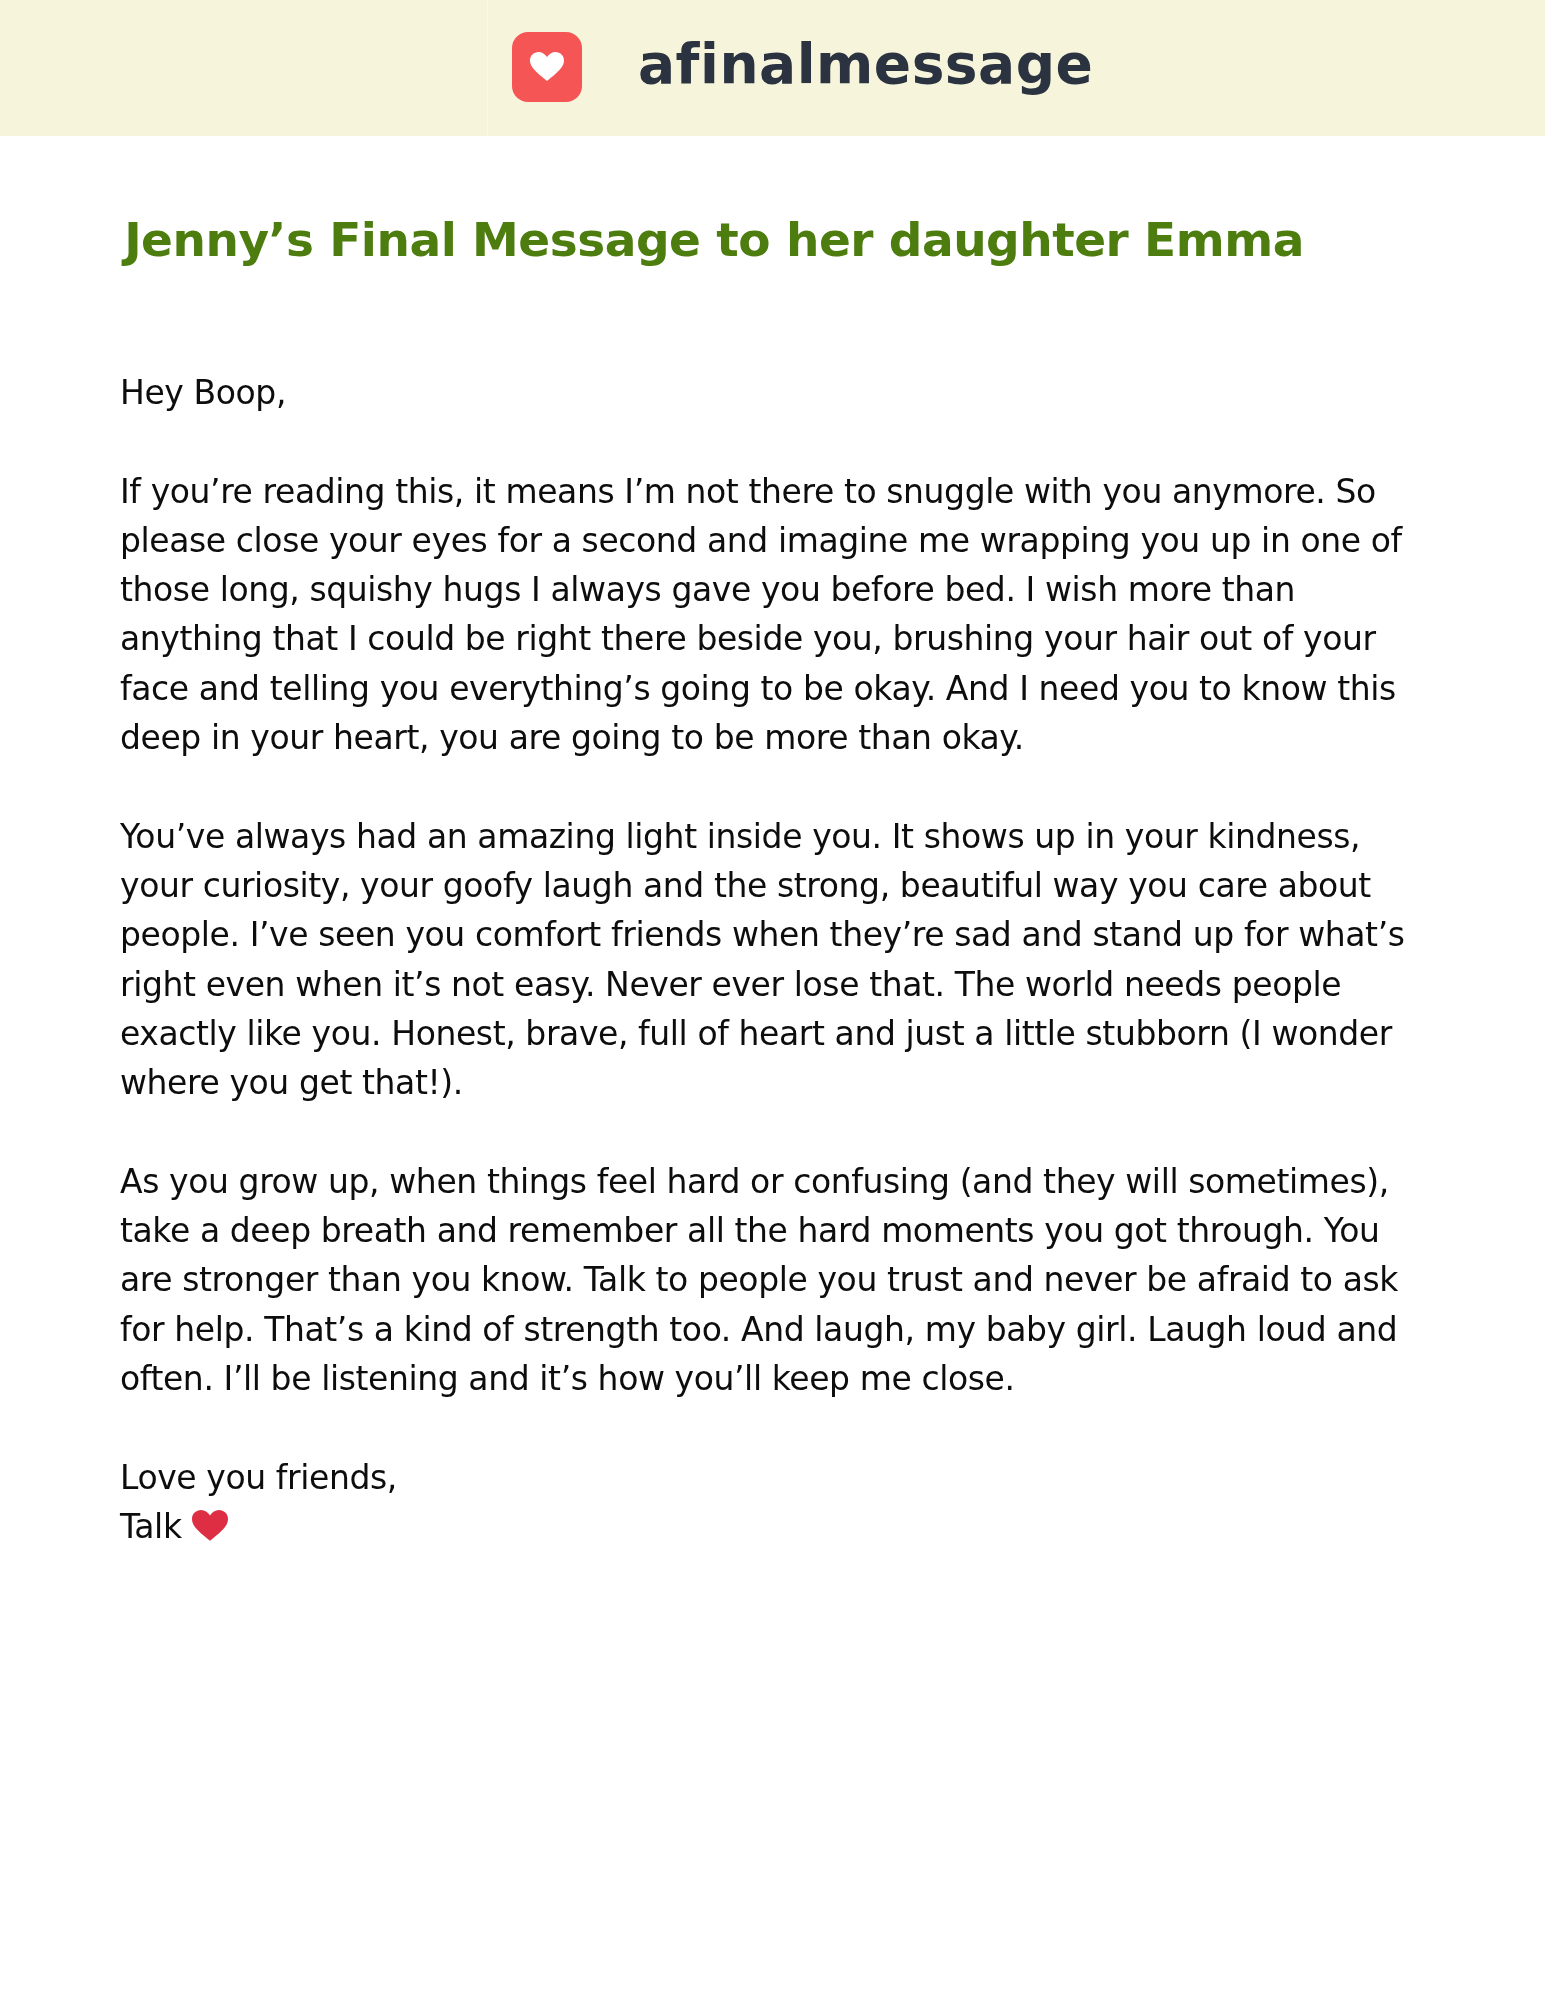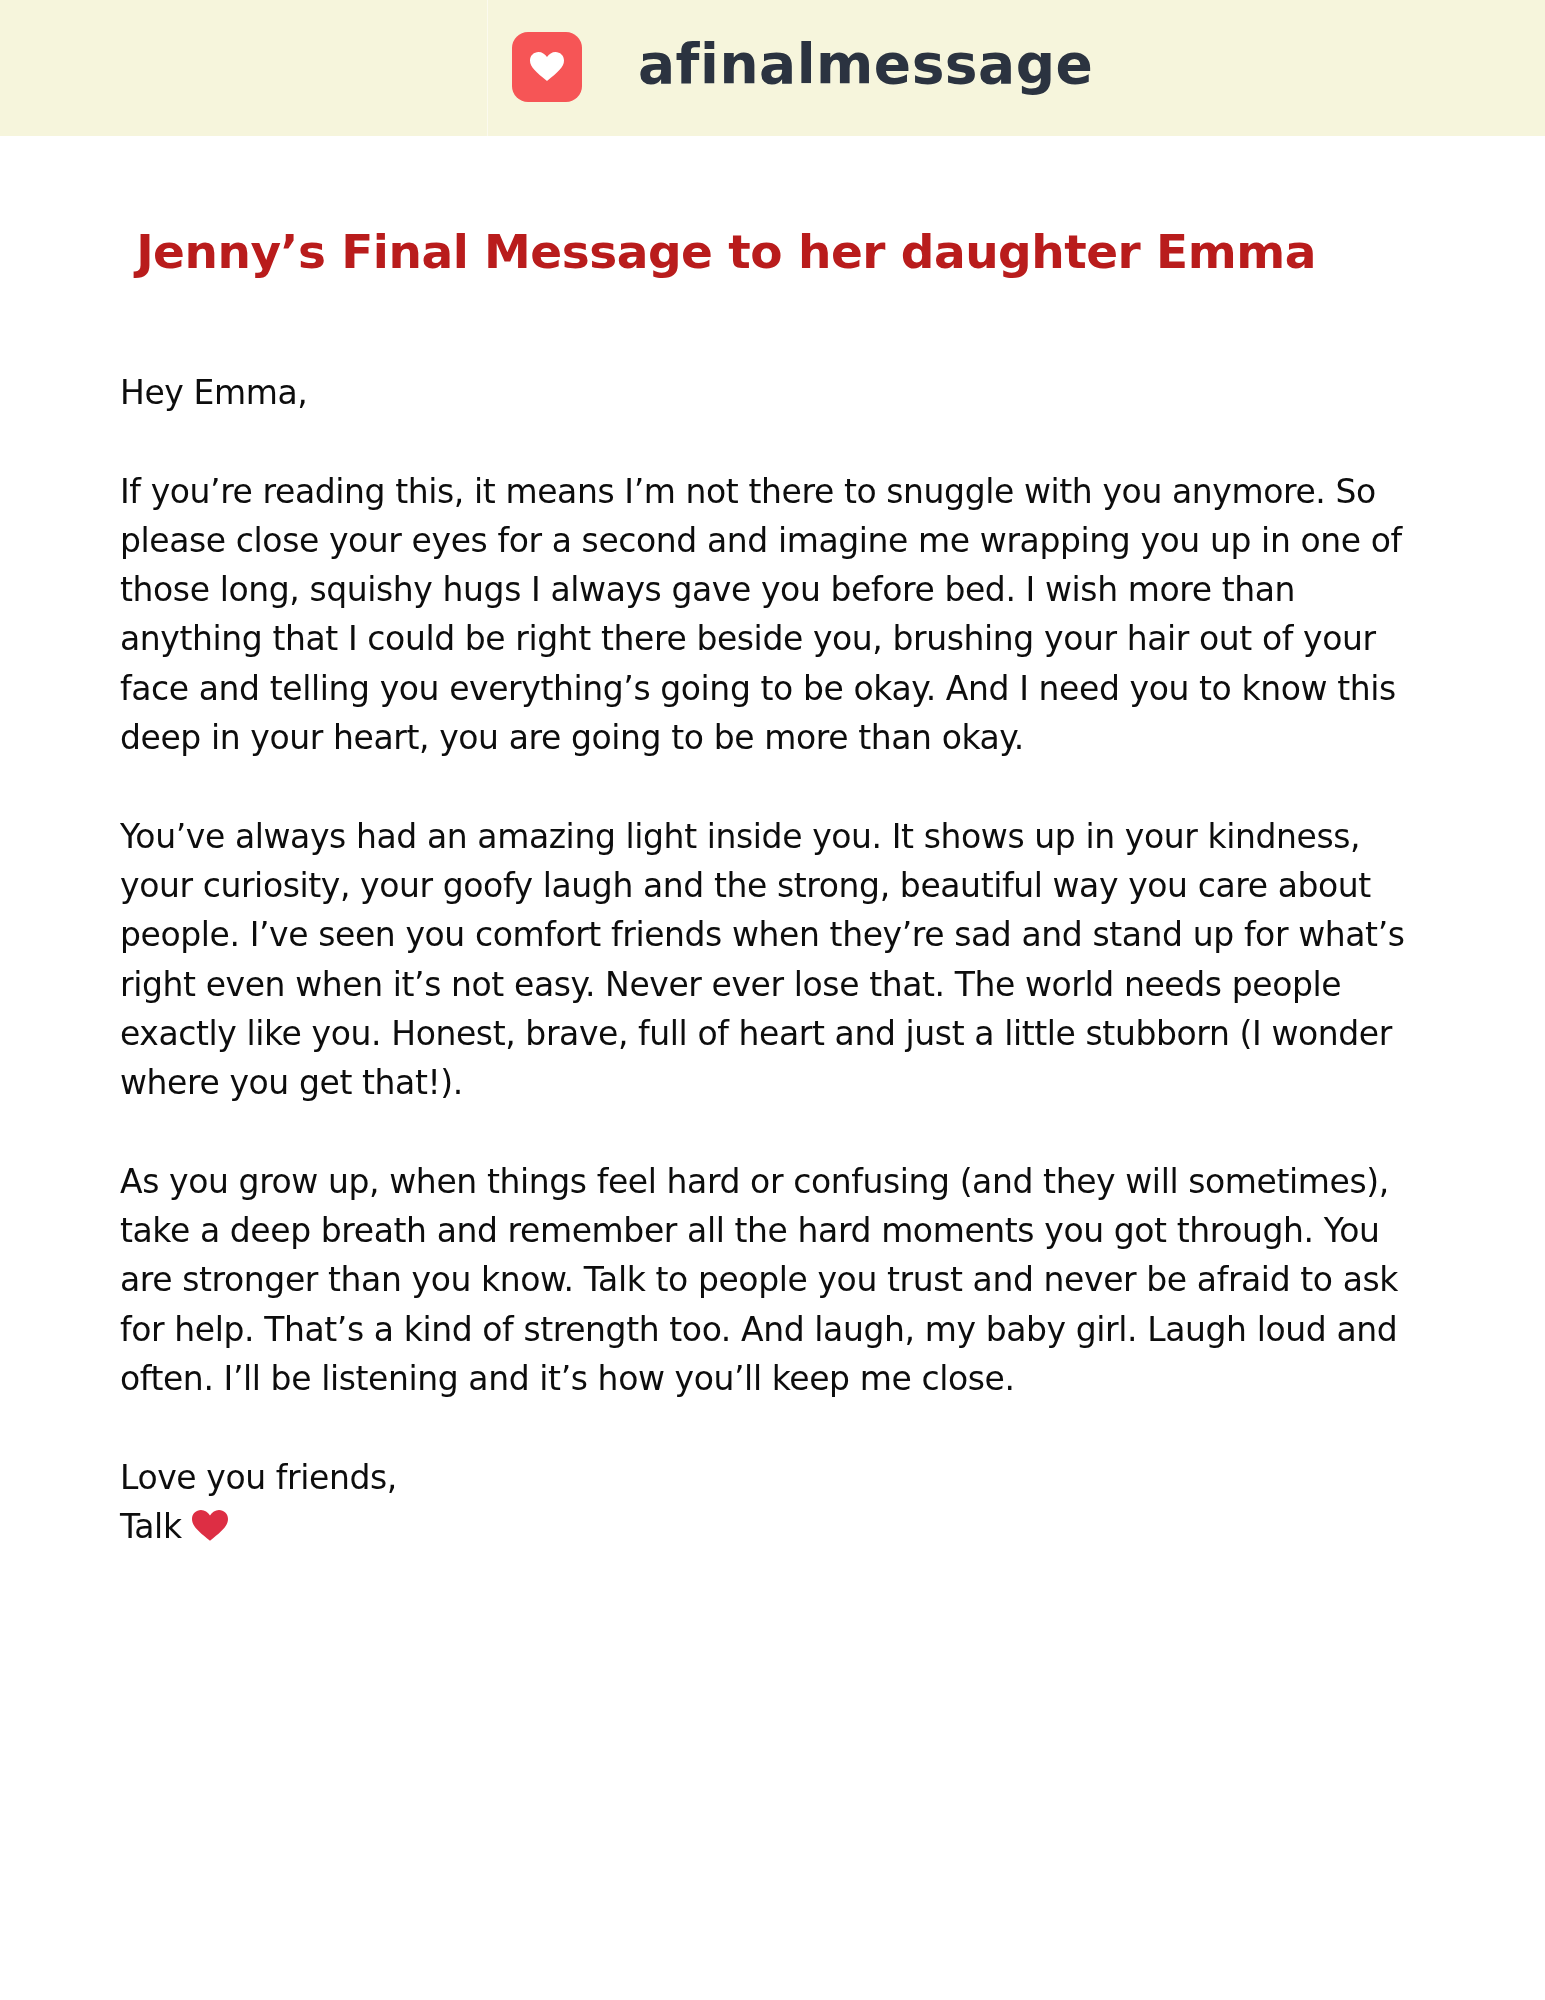--- a/index.html
+++ b/index.html
@@ -62,22 +62,22 @@
     .title {
       position: absolute;
       left: 0;
       top: 204px;
       width: 1420px;
       text-align: center;
       font-family: "DejaVu Sans", "Liberation Sans", sans-serif;
       font-weight: 700;
       font-size: 47px;
       letter-spacing: -0.5px;
-      color: #b91c1c;
-      margin: 16px;
+      color: #4d7c0f;
+      margin: 4px;
       line-height: 64px;
     }
     .letter {
       position: absolute;
       left: 120px;
       top: 368px;
       width: 1320px;
       font-family: "DejaVu Sans", "Liberation Sans", sans-serif;
       font-size: 33px;
       line-height: 49.3px;
@@ -105,21 +105,21 @@
         <path d="M17 29 C 6 20, 0 15, 0 8.5 C 0 3.5, 4 0, 8.5 0 C 12 0, 15 2, 17 5 C 19 2, 22 0, 25.5 0 C 30 0, 34 3.5, 34 8.5 C 34 15, 28 20, 17 29 Z" fill="#ffffff"></path>
       </svg>
     </div>
     <span class="brand-name">afinalmessage</span>
   </div>
 </header>
 
 <h1 class="title">Jenny’s Final Message to her daughter Emma</h1>
 
 <main class="letter">
-  <p>Hey Emma,</p>
+  <p>Hey Boop,</p>
   <p>If you’re reading this, it means I’m not there to snuggle with you anymore. So please close your eyes for a second and imagine me wrapping you up in one of those long, squishy hugs I always gave you before bed. I wish more than anything that I could be right there beside you, brushing your hair out of your face and telling you everything’s going to be okay. And I need you to know this deep in your heart, you are going to be more than okay.</p>
   <p>You’ve always had an amazing light inside you. It shows up in your kindness, your curiosity, your goofy laugh and the strong, beautiful way you care about people. I’ve seen you comfort friends when they’re sad and stand up for what’s right even when it’s not easy. Never ever lose that. The world needs people exactly like you. Honest, brave, full of heart and just a little stubborn (I wonder where you get that!).</p>
   <p>As you grow up, when things feel hard or confusing (and they will sometimes), take a deep breath and remember all the hard moments you got through. You are stronger than you know. Talk to people you trust and never be afraid to ask for help. That’s a kind of strength too. And laugh, my baby girl. Laugh loud and often. I’ll be listening and it’s how you’ll keep me close.</p>
   <div class="signoff">
     <p>Love you friends,</p>
     <p><span>Talk</span><span class="heart-emoji"><svg width="36" height="32" viewBox="0 0 34 30" aria-hidden="true">
             <path d="M17 29 C 6 20, 0 15, 0 8.5 C 0 3.5, 4 0, 8.5 0 C 12 0, 15 2, 17 5 C 19 2, 22 0, 25.5 0 C 30 0, 34 3.5, 34 8.5 C 34 15, 28 20, 17 29 Z" fill="#dd2e44"></path>
           </svg></span></p>
   </div>
 </main>

